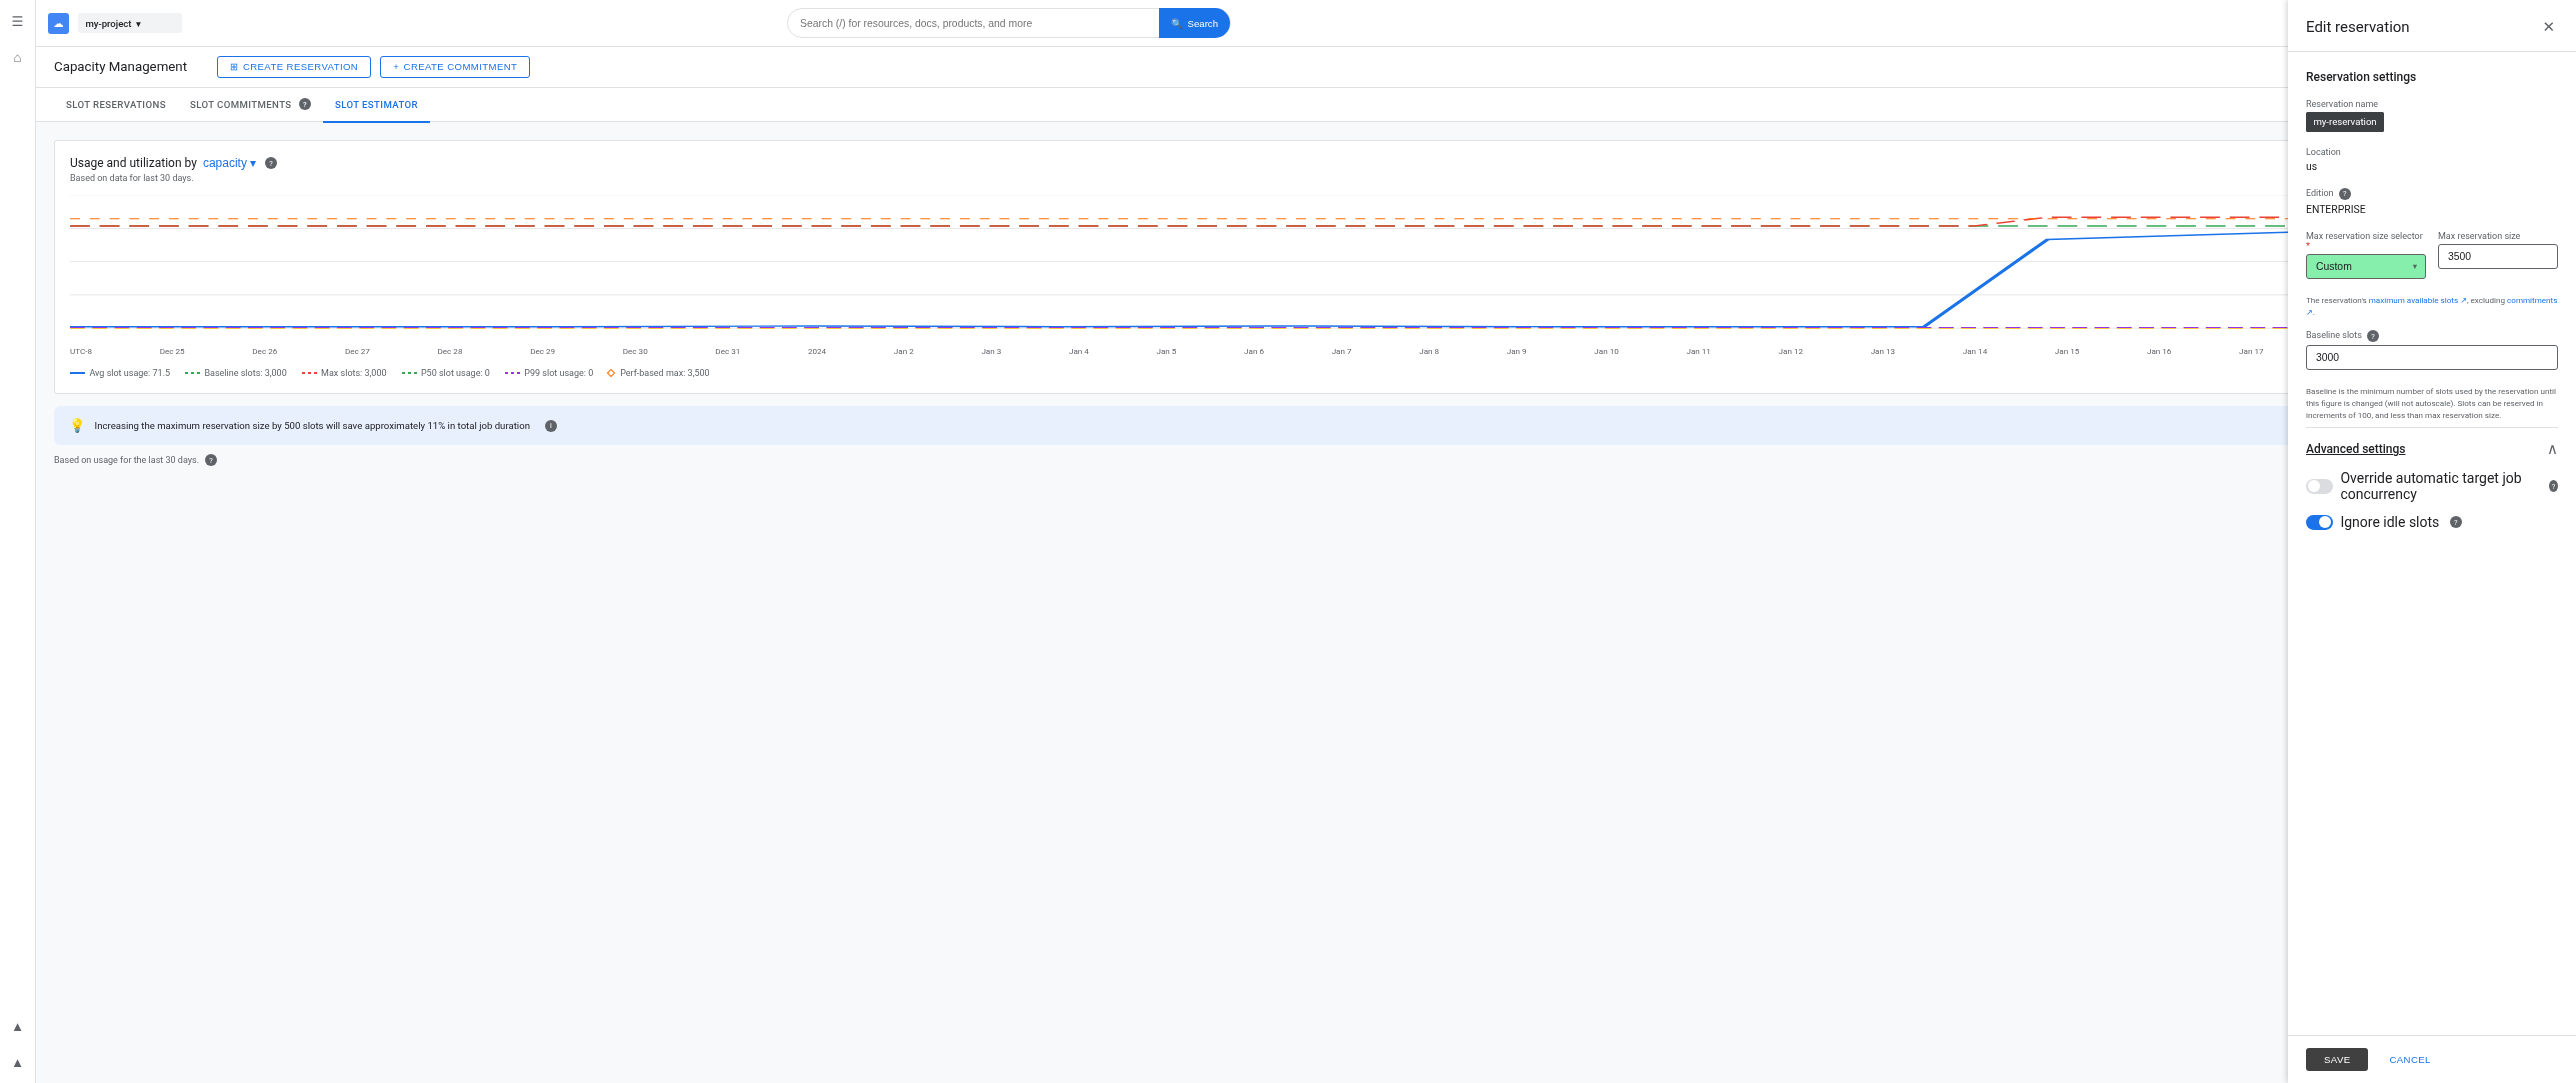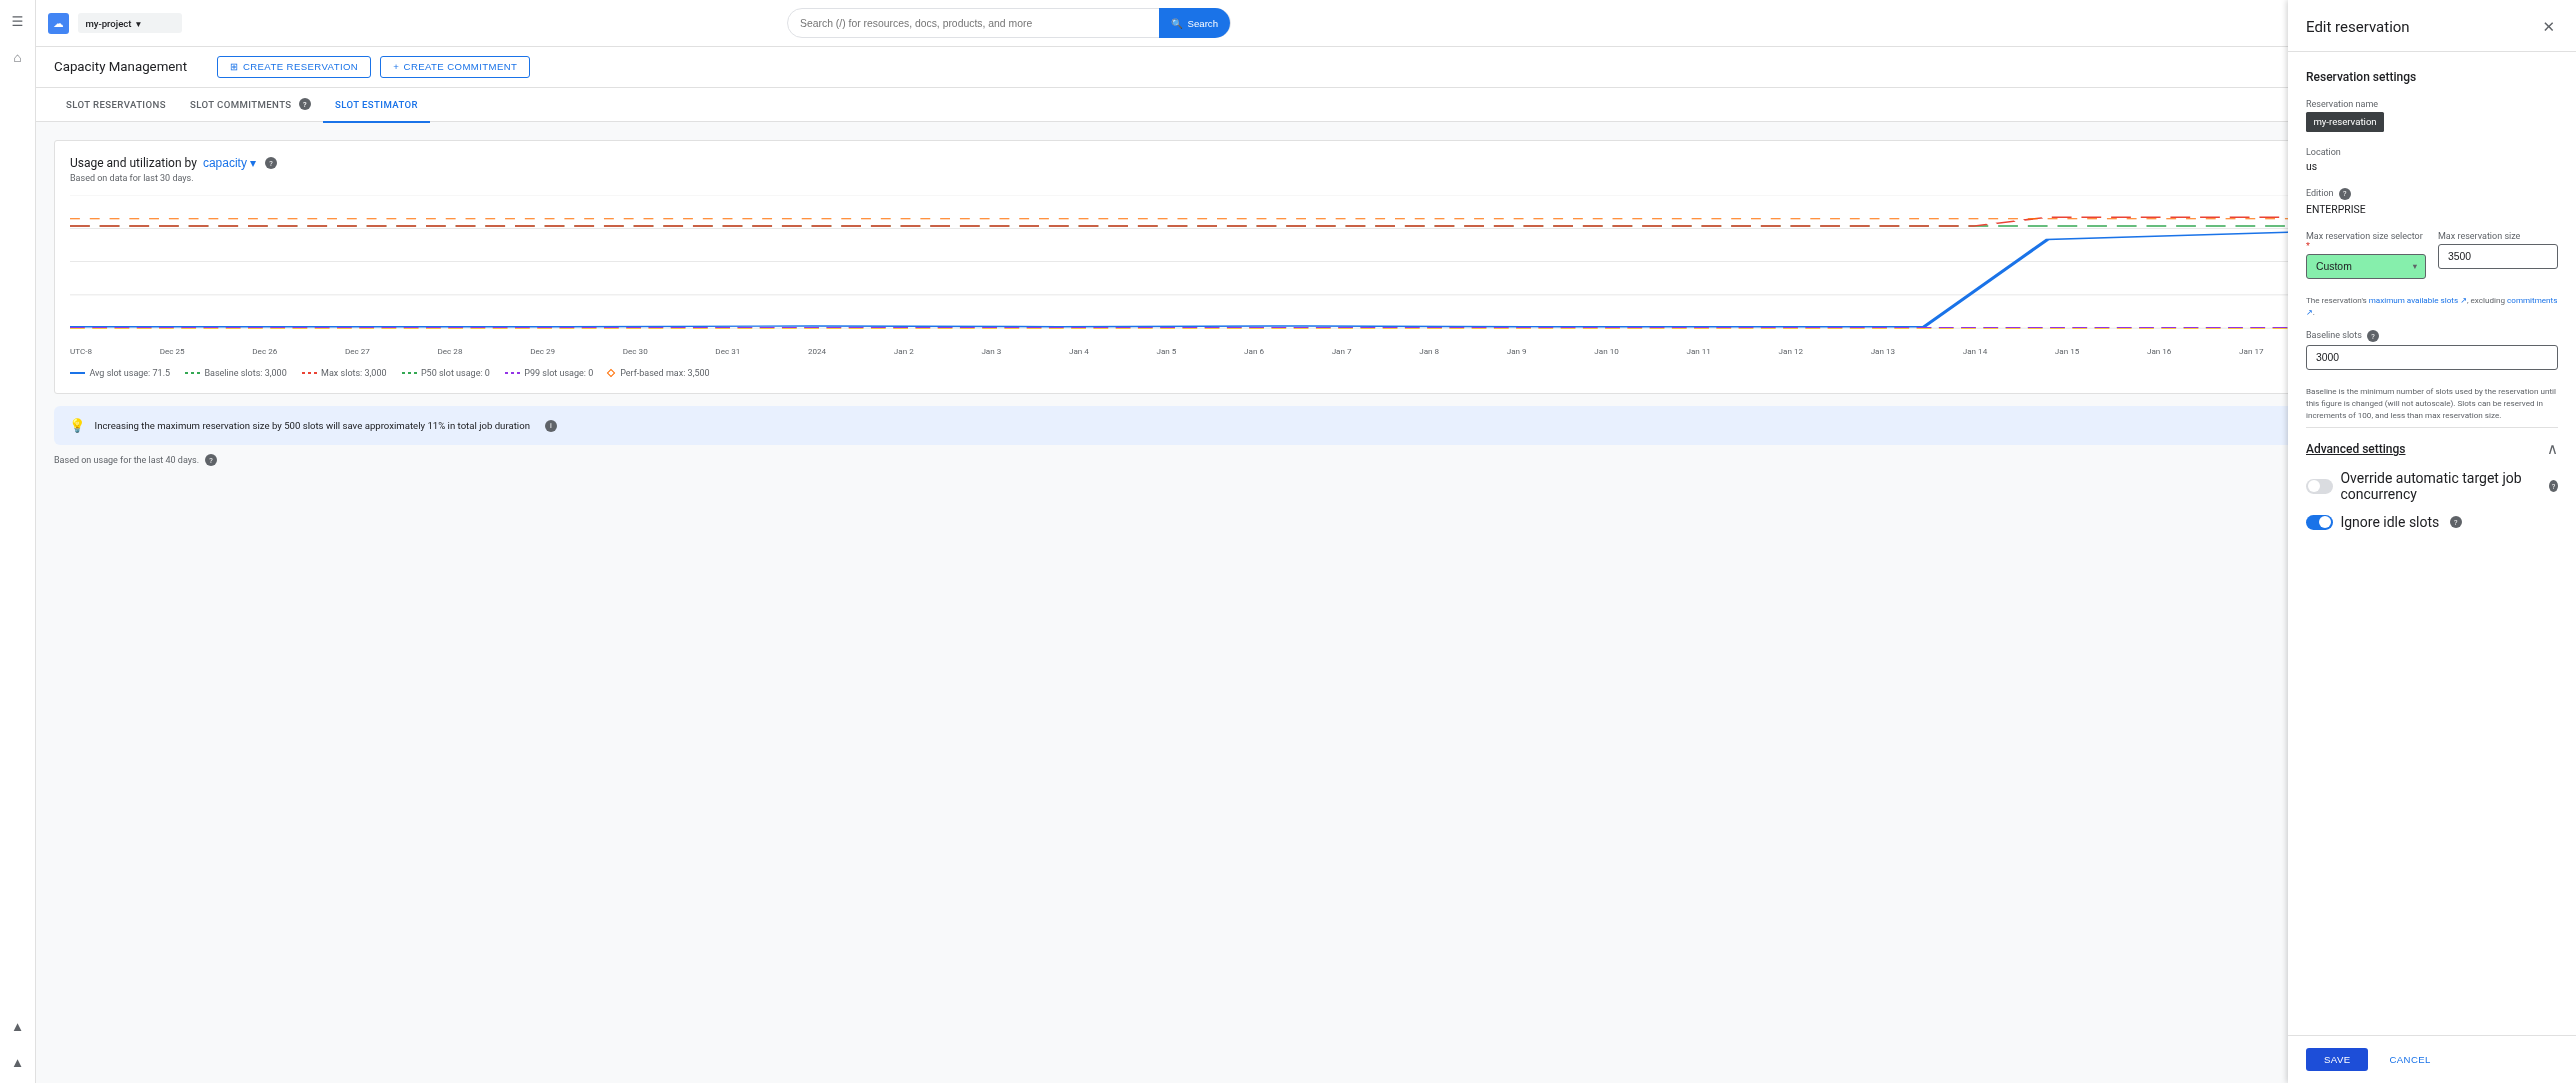--- a/index.html
+++ b/index.html
@@ -530,21 +530,21 @@
     .panel-actions {
       display: flex;
       gap: 9px;
       padding: 12px 18px;
       border-top: 0.7px solid #e0e0e0;
       background: #fff;
       position: sticky;
       bottom: 0;
     }
     .btn-primary {
-      background: #1d4ed8;
+      background: #404040;
       color: white;
       border: none;
       padding: 6px 18px;
       border-radius: 3px;
       font-size: 9.6px;
       font-weight: 500;
       cursor: pointer;
       letter-spacing: 0.4px;
       text-transform: uppercase;
     }
@@ -725,21 +725,21 @@
         </div>
       </div>
 
       <div class="info-box">
         <span class="info-box-icon">💡</span>
         <span>Increasing the maximum reservation size by 500 slots will save approximately 11% in total job duration</span>
         <span class="help-icon" style="margin-left:6px;">i</span>
       </div>
 
       <div class="based-on-text">
-        <span>Based on usage for the last 40 days.</span>
+        <span>Based on usage for the last 30 days.</span>
         <span class="help-icon">?</span>
       </div>
     </div>
   </div>
 </div>
 
 <div class="panel-overlay">
   <div class="panel-header">
     <span class="panel-title">Edit reservation</span>
     <button class="close-btn">✕</button>

